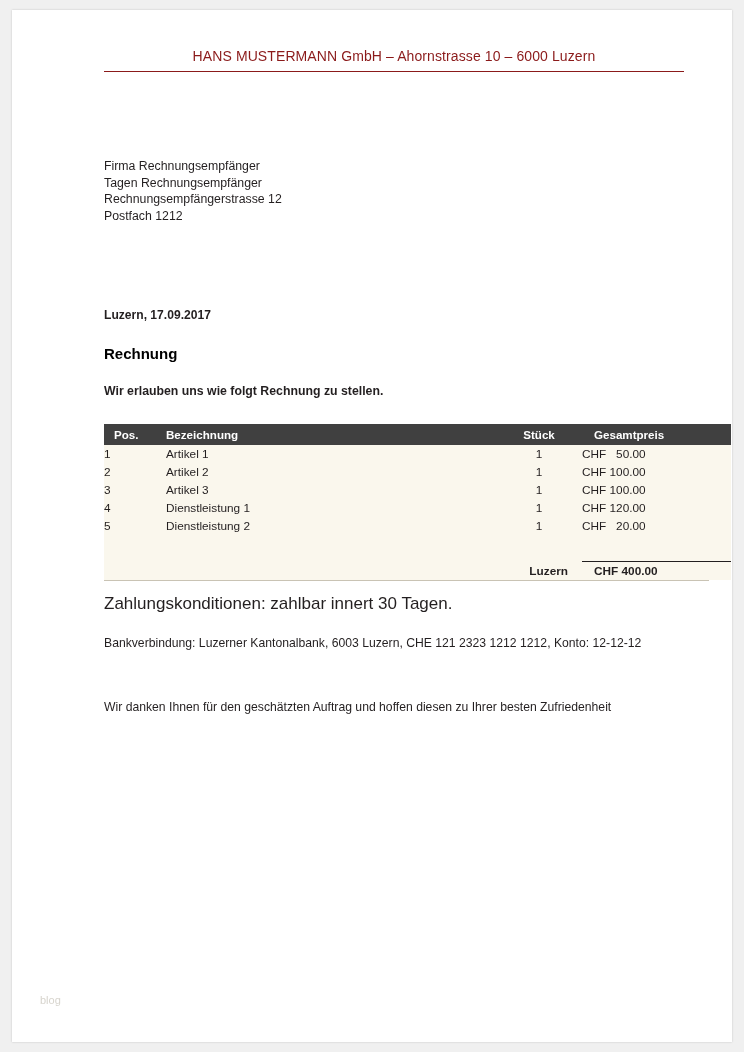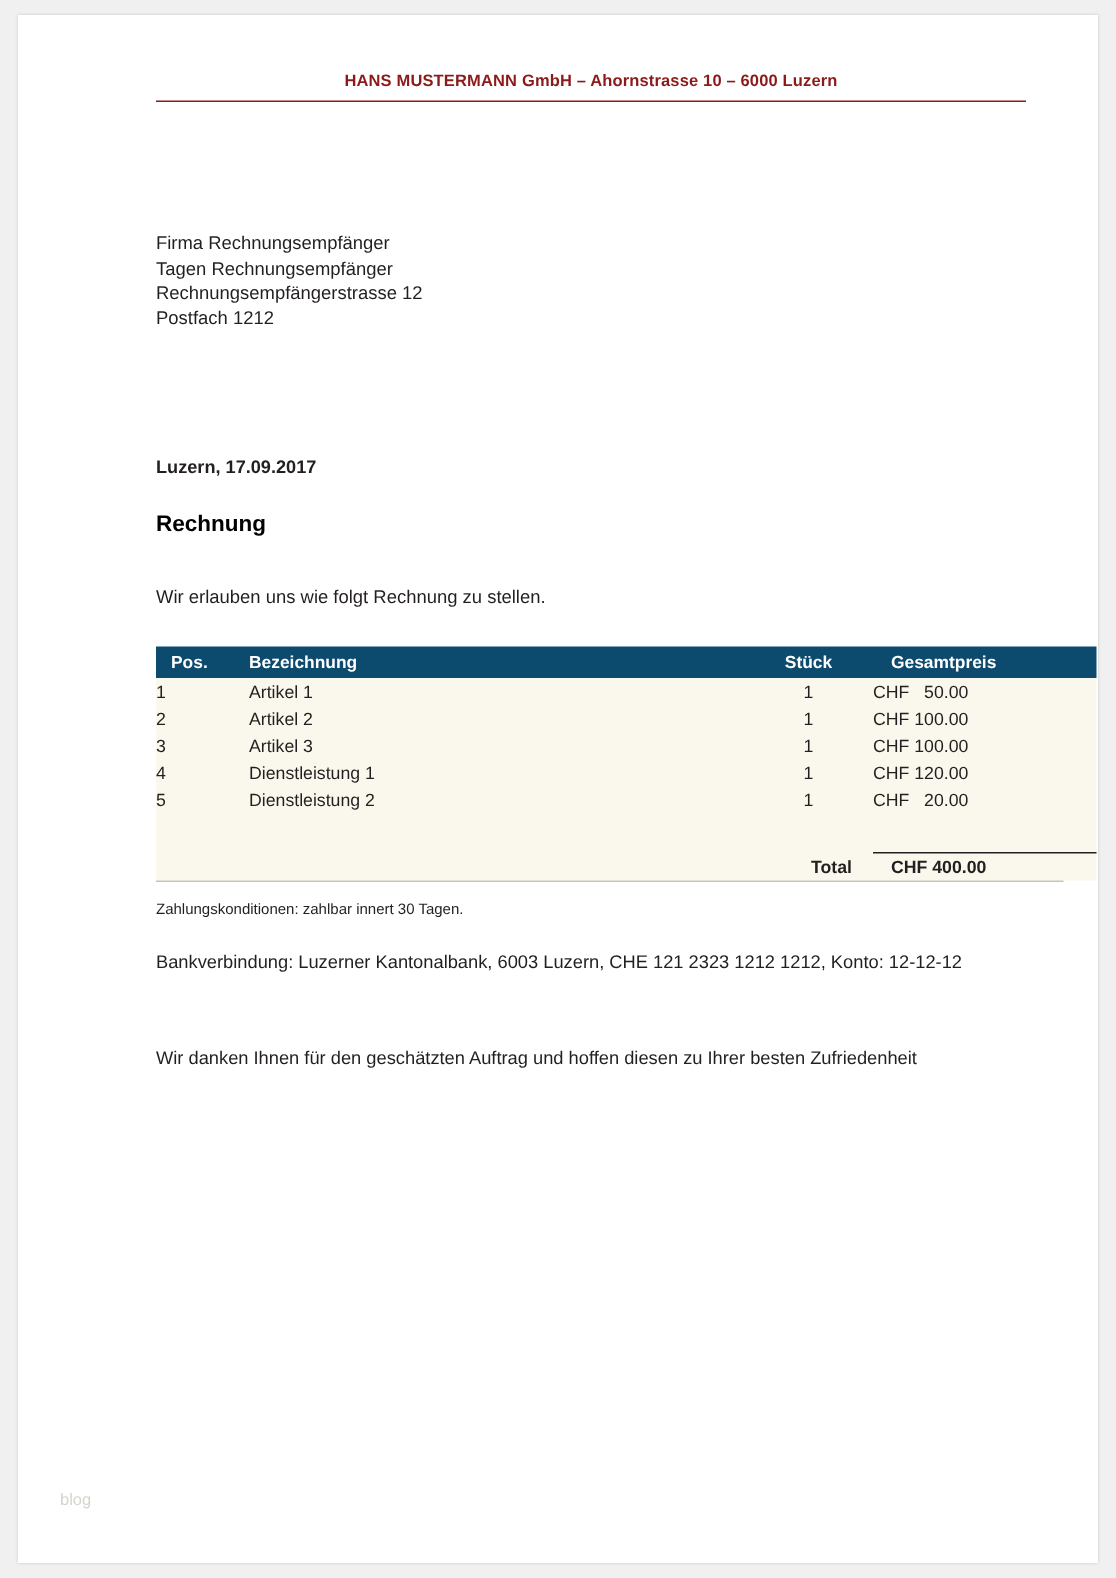--- a/index.html
+++ b/index.html
@@ -24,22 +24,22 @@
   }
   .content {
     position: absolute;
     left: 92px;
     top: 38px;
     width: 580px;
   }
   
   .letterhead {
     text-align: center;
-    font-size: 11px;
-    font-weight: bold;
+    font-size: 14px;
+    font-weight: normal;
     color: #8b1a1a;
     letter-spacing: 0.1px;
     padding-bottom: 7px;
   }
   .letterhead-rule {
     border-bottom: 1px solid #8b1a1a;
     width: 580px;
     margin-bottom: 4px;
   }
   
@@ -59,35 +59,36 @@
     font-weight: bold;
     color: #231f20;
   }
   .doc-title {
     margin-top: 23px;
     font-size: 15px;
     font-weight: bold;
     color: #000000;
   }
   .intro {
-    margin-top: 33px;
+    margin-top: 22px;
     font-size: 12.3px;
     color: #231f20;
+    font-weight: bold;
   }
   
   table.items {
     margin-top: 26px;
     border-collapse: collapse;
     width: 605px;
     font-size: 11.8px;
     color: #231f20;
     table-layout: fixed;
   }
   table.items thead th {
-    background: #0c4a6e;
+    background: #404040;
     color: #ffffff;
     font-weight: bold;
     font-size: 11.6px;
     padding: 4px 0 4px 0;
     text-align: left;
   }
   table.items thead th.pos { padding-left: 10px; width: 52px; }
   table.items thead th.bez { width: 330px; }
   table.items thead th.stk { width: 86px; text-align: center; }
   table.items thead th.tot { width: 137px; padding-left: 12px; }
@@ -120,21 +121,21 @@
     white-space: pre;
   }
   tr.total td.pad-top { border-top: none; }
   .table-bottom-rule {
     width: 605px;
     border-bottom: 1px solid #c9c3b4;
   }
   
   .terms {
     margin-top: 13px;
-    font-size: 10px;
+    font-size: 17px;
     color: #231f20;
   }
   .bank {
     margin-top: 22px;
     font-size: 12.2px;
     color: #231f20;
   }
   .closing {
     margin-top: 48px;
     font-size: 12.2px;
@@ -216,21 +217,21 @@
           <td class="tot">CHF   20.00</td>
         </tr>
         <tr class="spacer">
           <td></td>
           <td></td>
           <td></td>
           <td></td>
         </tr>
         <tr class="total">
           <td class="pad-top"></td>
-          <td class="lbl pad-top" colspan="2">Total</td>
+          <td class="lbl pad-top" colspan="2">Luzern</td>
           <td class="val">CHF 400.00</td>
         </tr>
       </tbody>
     </table>
     <div class="table-bottom-rule"></div>
 
     <div class="terms">Zahlungskonditionen: zahlbar innert 30 Tagen.</div>
 
     <div class="bank">Bankverbindung: Luzerner Kantonalbank, 6003 Luzern, CHE 121 2323 1212 1212, Konto: 12-12-12</div>
 

